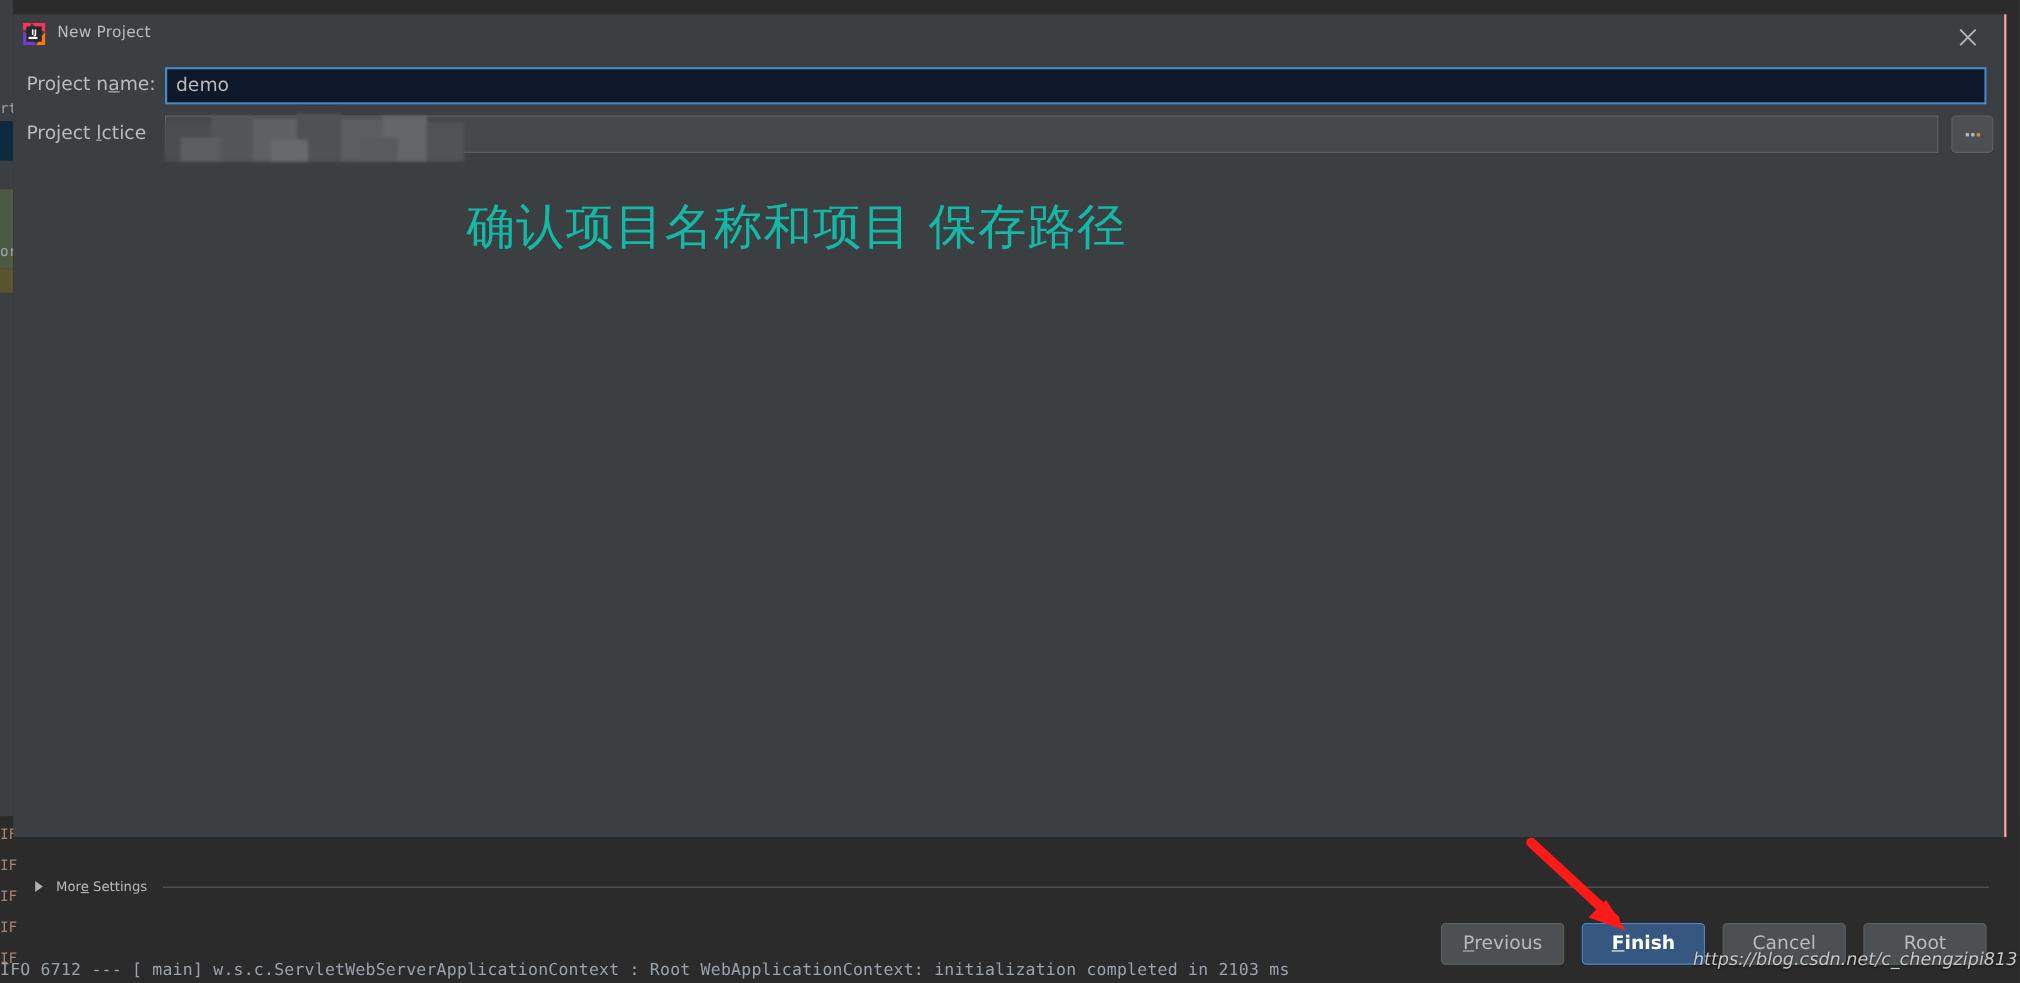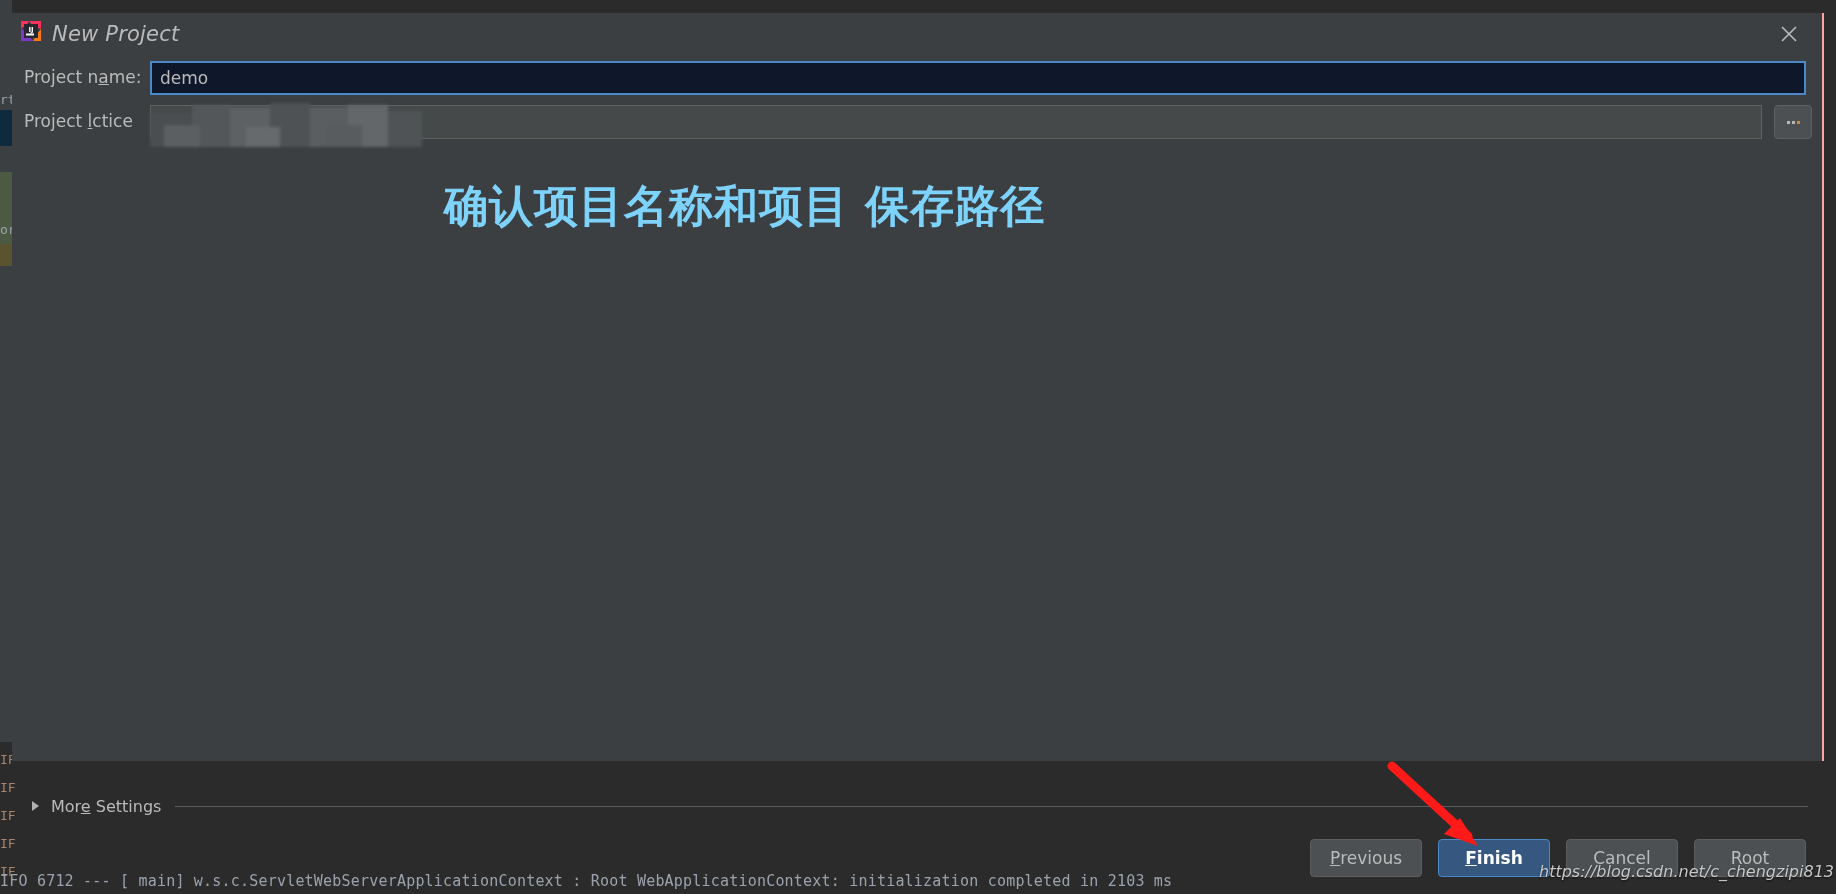--- a/index.html
+++ b/index.html
@@ -97,24 +97,23 @@
     position: absolute;
     left: 8px;
     top: 7px;
     width: 22px;
     height: 22px;
   }
   #dialog-title {
     position: absolute;
     left: 40px;
     top: 9px;
-    font-size: 21px;
+    font-size: 14px;
     color: #bbbbbb;
     letter-spacing: .2px;
-    font-style: italic;
   }
   #close-button {
     position: absolute;
     right: 10px;
     top: 2px;
     width: 46px;
     height: 38px;
     display: flex;
     align-items: center;
     justify-content: center;
@@ -179,25 +178,25 @@
     position: absolute;
     z-index: 20;
     pointer-events: none;
     filter: blur(1.5px);
   }
   .mo { position: absolute; }
 
   
   #annotation-text {
     position: absolute;
-    left: 432px;
+    left: 412px;
     top: 164px;
     font-size: 44px;
-    font-weight: bold;
-    color: #7dd3fc;
+    font-weight: normal;
+    color: #14b8a6;
     letter-spacing: 1px;
     white-space: nowrap;
     z-index: 30;
   }
   #annotation-arrow {
     position: absolute;
     left: 1370px;
     top: 745px;
     z-index: 30;
     pointer-events: none;
@@ -216,21 +215,21 @@
   }
   #more-settings-tri {
     margin-left: 20px;
     width: 0; height: 0;
     border-left: 7px solid #b0b0b0;
     border-top: 5px solid transparent;
     border-bottom: 5px solid transparent;
   }
   #more-settings-label {
     margin-left: 12px;
-    font-size: 16px;
+    font-size: 12px;
     color: #bbbbbb;
     white-space: nowrap;
   }
   #more-settings-rule {
     flex: 1;
     height: 1px;
     background: #5a5d5e;
     margin-left: 14px;
     margin-right: 14px;
   }

